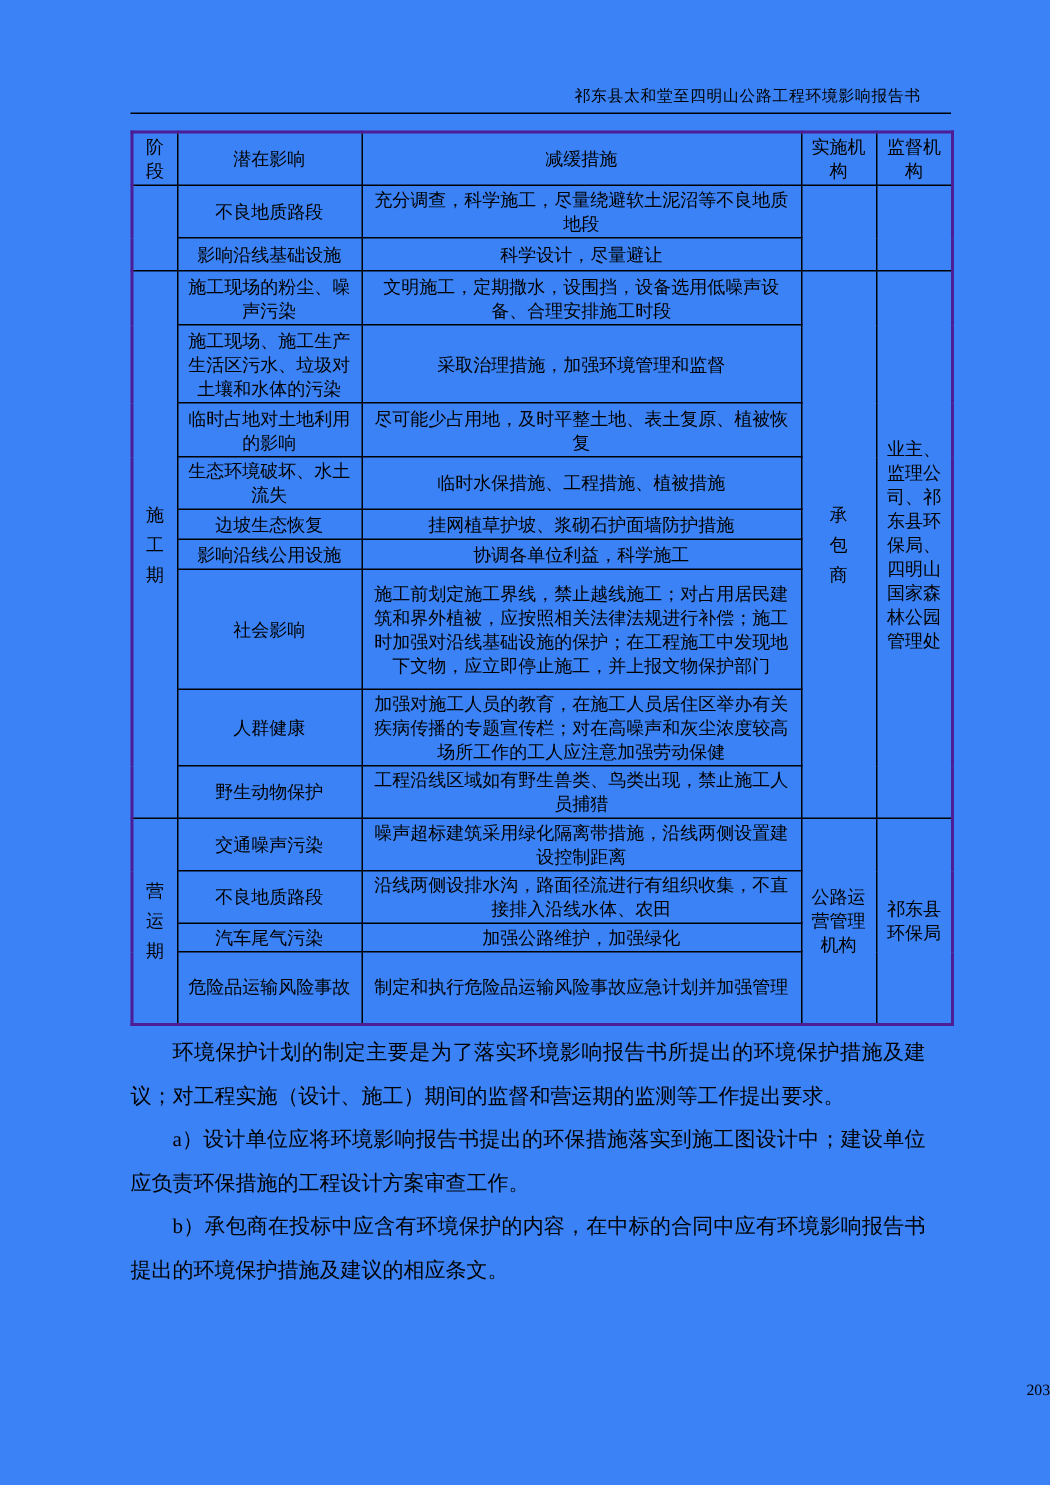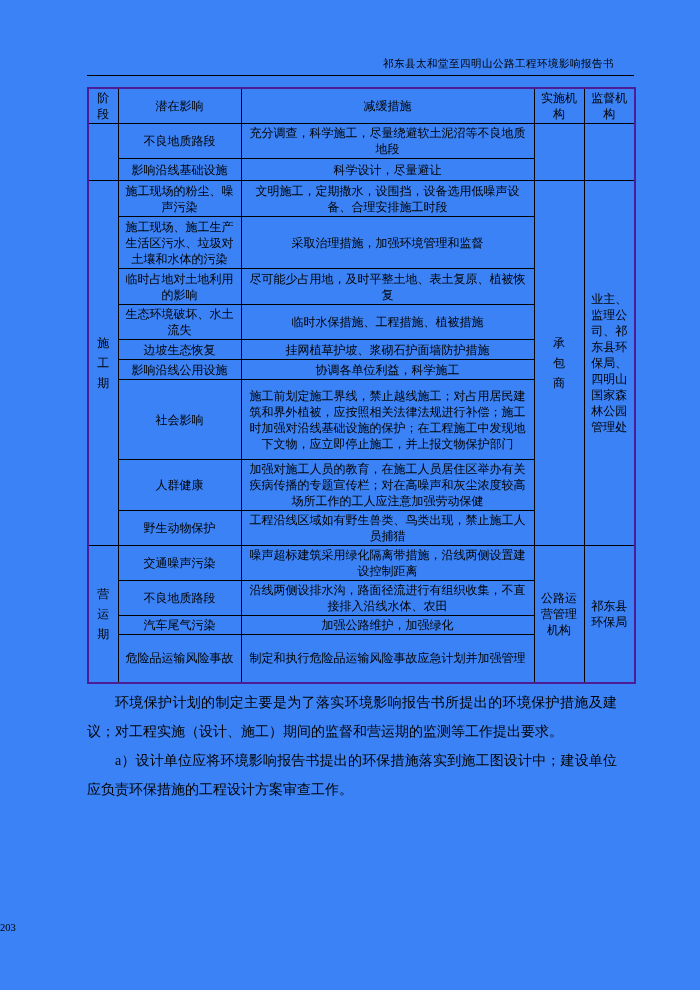--- a/index.html
+++ b/index.html
@@ -61,21 +61,21 @@
     font-size:14px;
     line-height:29px;
     text-align:justify;
     text-indent:2em;
   }
   .body-text p:first-child { margin-top:4px; }
   .page-number {
     position:absolute;
     left:0; right:0;
     top:922px;
-    text-align:left;
+    text-align:right;
     font-size:10.5px;
   }
 </style>
 </head>
 <body>
 
 <div class="page">
   <div class="content">
 
     <div class="doc-header">
@@ -172,18 +172,19 @@
           <td>危险品运输风险事故</td>
           <td>制定和执行危险品运输风险事故应急计划并加强管理</td>
         </tr>
       </tbody>
     </table>
 
 
     <div class="body-text">
       <p>环境保护计划的制定主要是为了落实环境影响报告书所提出的环境保护措施及建议；对工程实施（设计、施工）期间的监督和营运期的监测等工作提出要求。</p>
       <p>a）设计单位应将环境影响报告书提出的环保措施落实到施工图设计中；建设单位应负责环保措施的工程设计方案审查工作。</p>
+      <p>b）承包商在投标中应含有环境保护的内容，在中标的合同中应有环境影响报告书提出的环境保护措施及建议的相应条文。</p>
     </div>
 
   </div>
 
   <div class="page-number">203</div>
 </div>
 
 </body></html>

